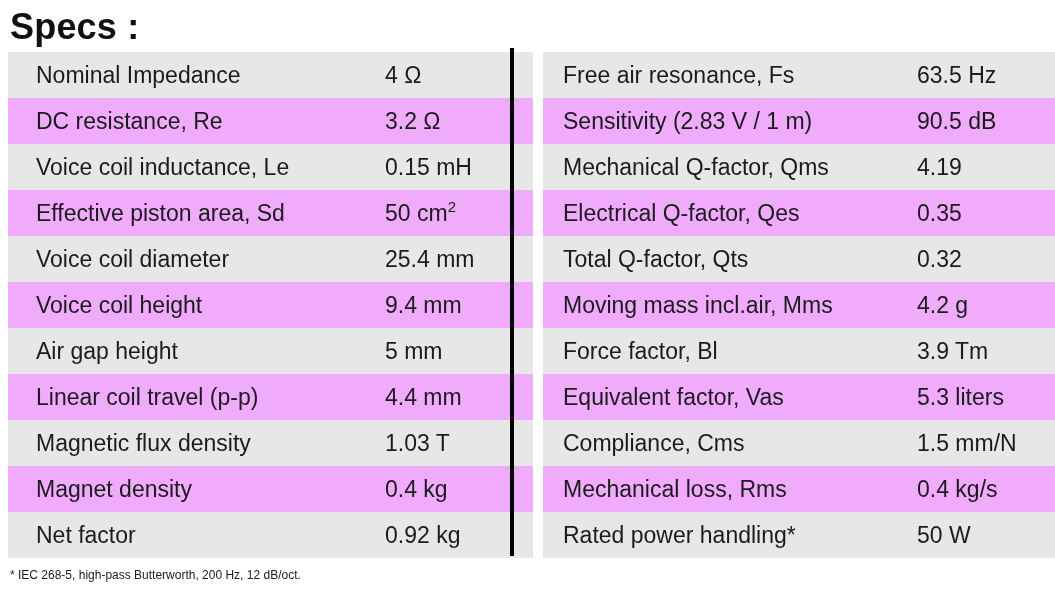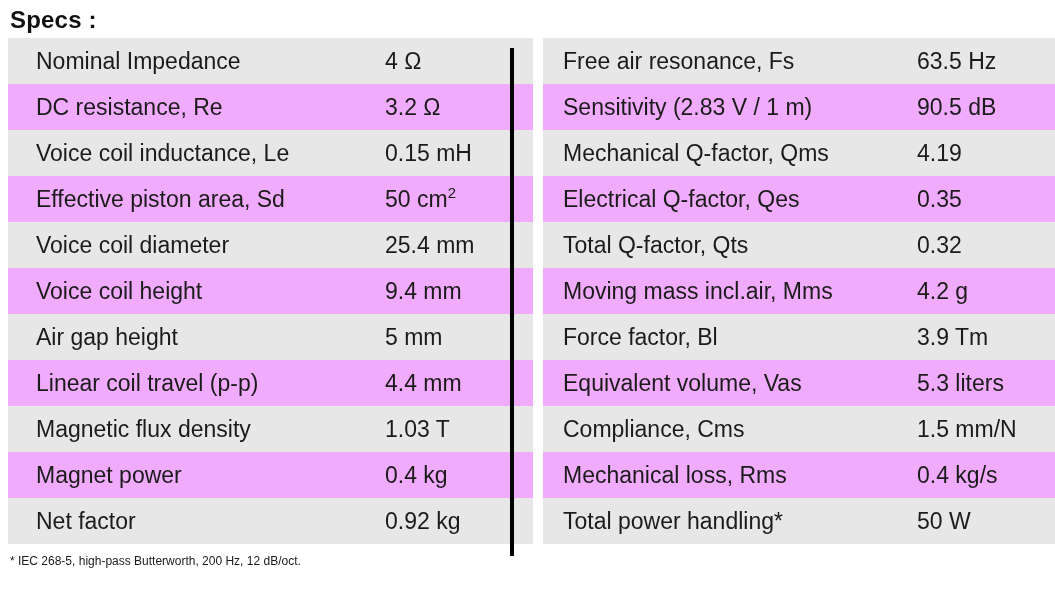--- a/index.html
+++ b/index.html
@@ -15,21 +15,21 @@
     overflow: hidden;
   }
   .page {
     position: relative;
     width: 1055px;
     height: 600px;
     box-sizing: border-box;
     padding: 0;
   }
   .title {
-    font-size: 24px;
+    font-size: 36px;
     font-weight: bold;
     color: #111111;
     padding: 6px 0 4px 10px;
     letter-spacing: 0.2px;
   }
   .spec-table {
     width: 1040px;
     margin-left: 8px;
     border-collapse: collapse;
     table-layout: fixed;
@@ -143,45 +143,45 @@
         <td class="l-value">5 mm</td>
         <td class="divider"></td>
         <td class="r-label">Force factor, Bl</td>
         <td class="r-value">3.9 Tm</td>
       </tr>
 
       <tr class="even">
         <td class="l-label">Linear coil travel (p-p)</td>
         <td class="l-value">4.4 mm</td>
         <td class="divider"></td>
-        <td class="r-label">Equivalent volume, Vas</td>
+        <td class="r-label">Equivalent factor, Vas</td>
         <td class="r-value">5.3 liters</td>
       </tr>
 
       <tr class="odd">
         <td class="l-label">Magnetic flux density</td>
         <td class="l-value">1.03 T</td>
         <td class="divider"></td>
         <td class="r-label">Compliance, Cms</td>
         <td class="r-value">1.5 mm/N</td>
       </tr>
 
       <tr class="even">
-        <td class="l-label">Magnet power</td>
+        <td class="l-label">Magnet density</td>
         <td class="l-value">0.4 kg</td>
         <td class="divider"></td>
         <td class="r-label">Mechanical loss, Rms</td>
         <td class="r-value">0.4 kg/s</td>
       </tr>
 
       <tr class="odd">
         <td class="l-label">Net factor</td>
         <td class="l-value">0.92 kg</td>
         <td class="divider"></td>
-        <td class="r-label">Total power handling*</td>
+        <td class="r-label">Rated power handling*</td>
         <td class="r-value">50 W</td>
       </tr>
 
     </tbody>
   </table>
 
   <div class="footnote">* IEC 268-5, high-pass Butterworth, 200 Hz, 12 dB/oct.</div>
 </div>
 
 </body></html>

